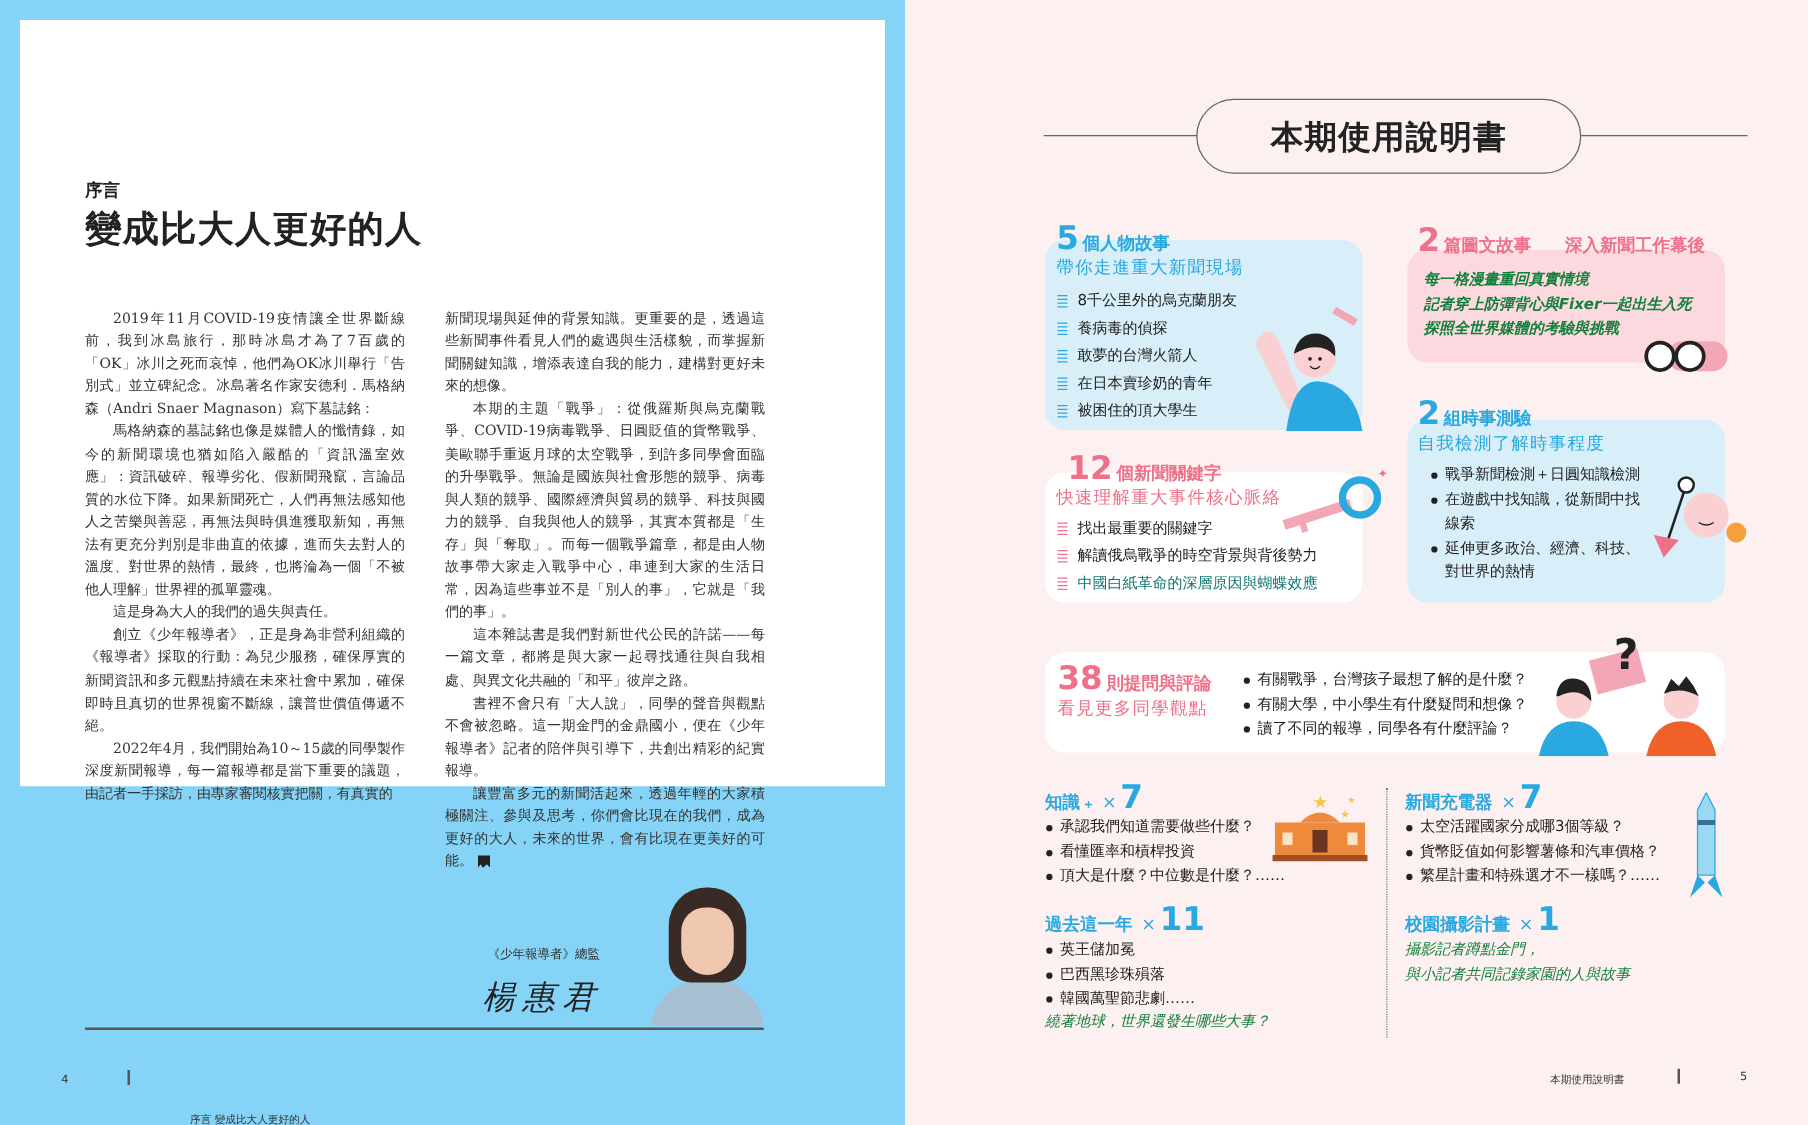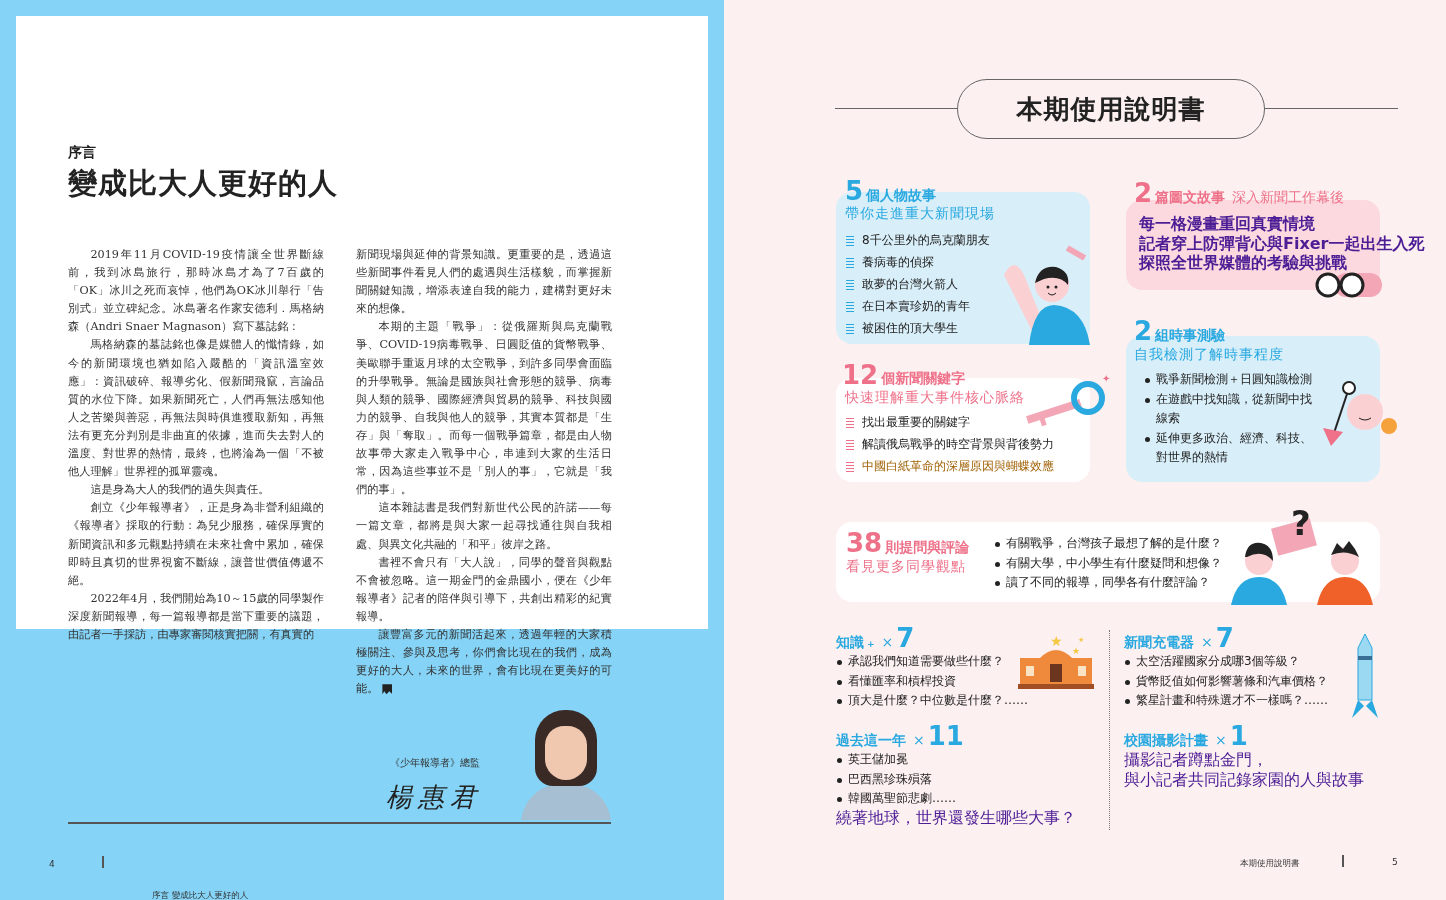--- a/index.html
+++ b/index.html
@@ -50,21 +50,21 @@
   .sec-sub { position:absolute; font-size:14px; letter-spacing:1px; }
 
   .doc-list { position:absolute; list-style:none; font-size:12px; color:#222; }
   .doc-list li { height:22px; display:flex; align-items:center; gap:8px; }
   .doc-ico { width:8px; height:11px; position:relative; }
   .doc-ico::before { content:""; position:absolute; left:0; top:1px; width:8px; height:1.5px; background:currentColor; box-shadow:0 3px 0 currentColor, 0 6px 0 currentColor, 0 9px 0 currentColor; }
 
   .dot-list { position:absolute; list-style:none; font-size:12px; color:#222; }
   .dot-list li { position:relative; padding-left:12px; line-height:19.5px; }
   .dot-list li::before { content:""; position:absolute; left:1px; top:8px; width:5px; height:5px; border-radius:50%; background:#222; }
-  .plain-text { position:absolute; font-size:16px; color:#4c1d95; line-height:19.5px; }
+  .plain-text { position:absolute; font-size:12px; color:#15803d; line-height:19.5px;font-style:italic; }
 
   .footer-r-text { position:absolute; left:516px; top:858px; font-size:8.5px; color:#333; }
   .footer-r-bar { position:absolute; left:618px; top:855px; width:2px; height:12px; background:#555; }
   .footer-r-num { position:absolute; left:668px; top:857px; font-size:9px; color:#333; }
 
   .divider-v { position:absolute; left:385px; top:630px; width:0; height:200px; border-left:1px dotted #777; }
 </style>
 </head>
 <body>
 
@@ -147,51 +147,51 @@
     <circle cx="54" cy="42" r="1.5" fill="#222"></circle>
       <circle cx="62" cy="42" r="1.5" fill="#222"></circle>
     <path d="M54 48 Q58 52 62 48" stroke="#222" fill="none"></path>
     <rect x="72" y="5" width="20" height="6" fill="#f3a6b5" transform="rotate(30 82 8)"></rect>
   </svg>
 
   <div class="card pink-card" style="left:402px; top:200px; width:254px; height:90px;"></div>
   <div class="sec-title" style="left:410px; top:180px;">
     <span class="big-num pink">2</span>
     <span class="t pink">篇圖文故事</span>
-    <span class="t pink" style="font-weight:normal; margin-left:4px;">深入新聞工作幕後</span>
+    <span class="t pink" style="font-weight:bold; margin-left:24px;">深入新聞工作幕後</span>
   </div>
   <div class="plain-text" style="left:415px; top:214px; font-weight:bold;">
     <div>每一格漫畫重回真實情境</div>
     <div>記者穿上防彈背心與Fixer一起出生入死</div>
     <div>探照全世界媒體的考驗與挑戰</div>
   </div>
   <svg style="position:absolute; left:590px; top:268px;" width="70" height="34">
     <rect x="20" y="5" width="48" height="24" rx="12" fill="#f3a6b5"></rect>
     <circle cx="14" cy="17" r="11" fill="#fff" stroke="#222" stroke-width="3"></circle>
     <circle cx="38" cy="17" r="11" fill="#fff" stroke="#222" stroke-width="3"></circle>
   </svg>
 
   <div class="card white-card" style="left:112px; top:378px; width:254px; height:104px;"></div>
-  <div class="sec-title" style="left:118px; top:362px;align-items:flex-end;">
+  <div class="sec-title" style="left:130px; top:362px;">
     <span class="big-num pink">12</span>
     <span class="t pink">個新聞關鍵字</span>
   </div>
   <div class="sec-sub pink" style="left:121px; top:389px;">快速理解重大事件核心脈絡</div>
   <ul class="doc-list" style="left:122px; top:411px; color:#ee7189;">
     <li>
         <span class="doc-ico"></span>
         <span style="color:#222">找出最重要的關鍵字</span>
       </li>
     <li>
         <span class="doc-ico"></span>
         <span style="color:#222">解讀俄烏戰爭的時空背景與背後勢力</span>
       </li>
     <li>
         <span class="doc-ico"></span>
-        <span style="color:#a16207">中國白紙革命的深層原因與蝴蝶效應</span>
+        <span style="color:#0f766e">中國白紙革命的深層原因與蝴蝶效應</span>
       </li>
   </ul>
   <svg style="position:absolute; left:298px; top:372px;" width="90" height="60">
     <rect x="4" y="36" width="56" height="8" fill="#f3a6b5" transform="rotate(-18 30 40)"></rect>
     <rect x="18" y="42" width="5" height="12" fill="#f3a6b5" transform="rotate(-18 20 48)"></rect>
     <circle cx="66" cy="26" r="14" fill="none" stroke="#29a9e0" stroke-width="6"></circle>
     <text x="80" y="10" fill="#ee7189" font-size="10">✦</text>
   </svg>
 
   <div class="card blue-card" style="left:402px; top:336px; width:254px; height:146px;"></div>

